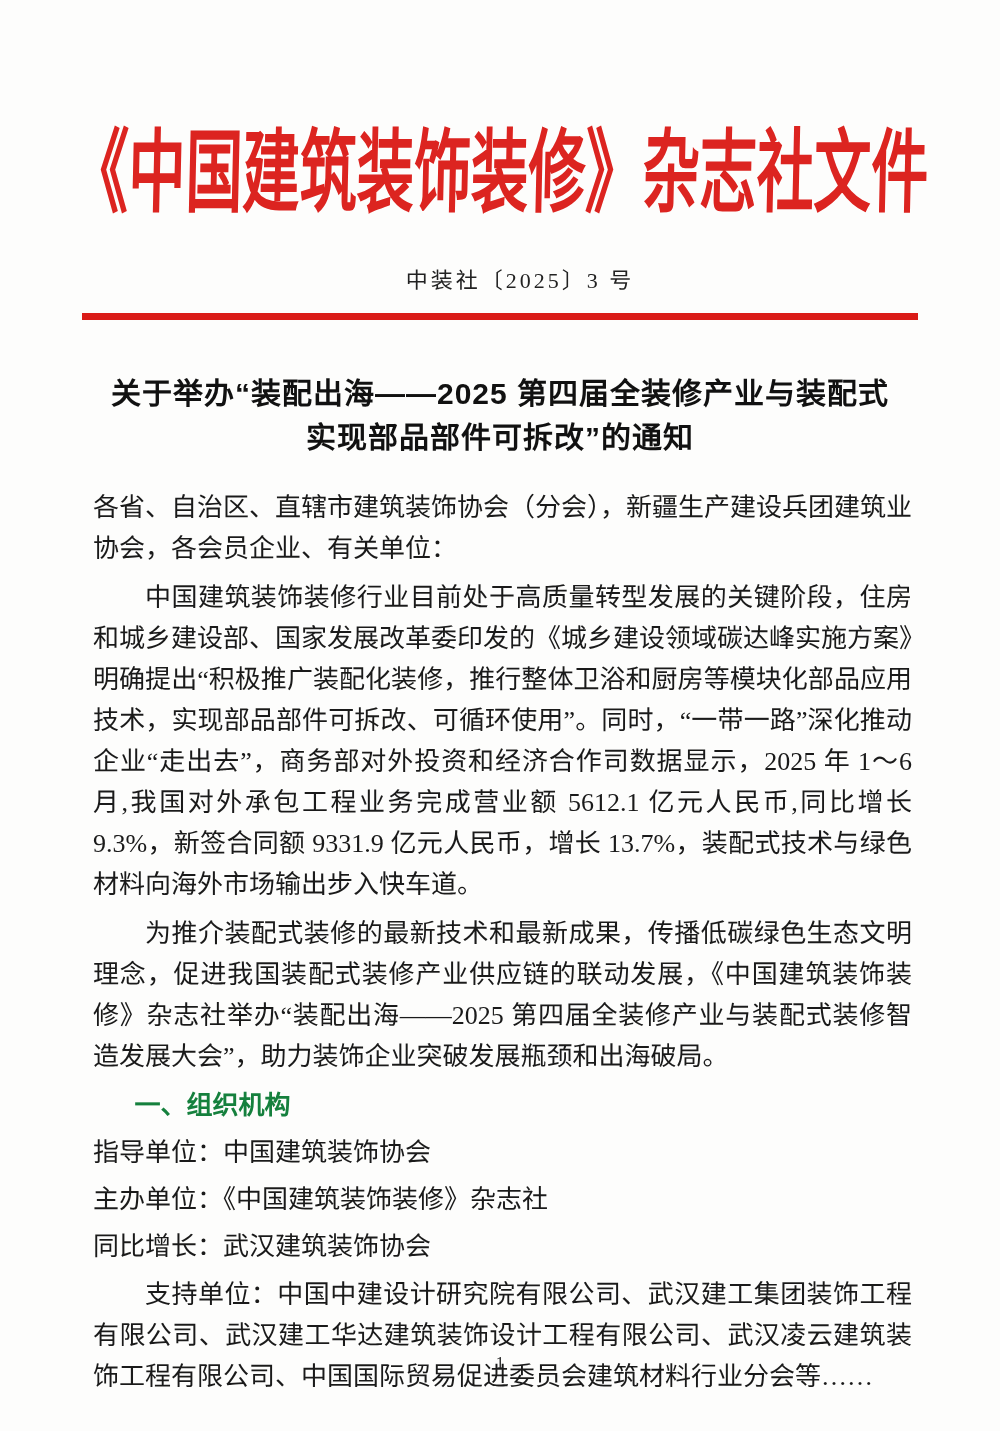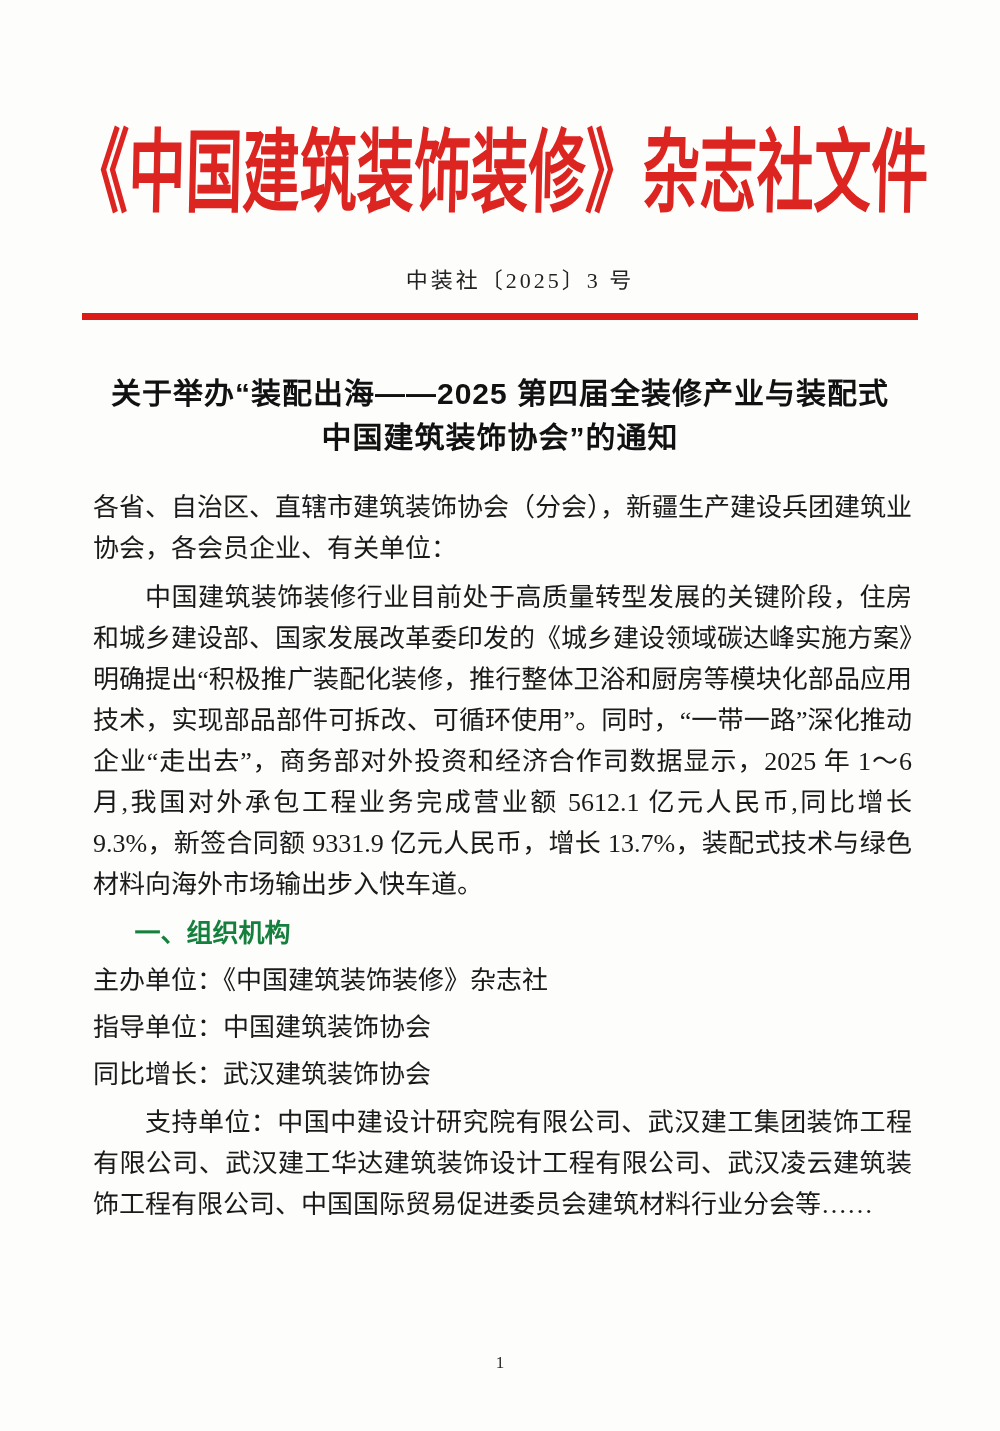--- a/index.html
+++ b/index.html
@@ -103,34 +103,35 @@
   <header class="masthead">
     <div class="masthead-title">《中国建筑装饰装修》杂志社文件</div>
   </header>
 
   <div class="doc-number">中装社〔2025〕3 号</div>
 
   <div class="red-rule"></div>
 
   <h1 class="notice-title">
     <span class="line">关于举办“装配出海——2025 第四届全装修产业与装配式</span>
-    <span class="line">中国建筑装饰协会”的通知</span>
+    <span class="line">实现部品部件可拆改”的通知</span>
   </h1>
 
   <main class="body">
     <p class="salutation">各省、自治区、直辖市建筑装饰协会（分会），新疆生产建设兵团建筑业协会，各会员企业、有关单位：</p>
 
     <p class="para">中国建筑装饰装修行业目前处于高质量转型发展的关键阶段，住房和城乡建设部、国家发展改革委印发的《城乡建设领域碳达峰实施方案》明确提出“积极推广装配化装修，推行整体卫浴和厨房等模块化部品应用技术，实现部品部件可拆改、可循环使用”。同时，“一带一路”深化推动企业“走出去”，商务部对外投资和经济合作司数据显示，2025 年 1～6 月,我国对外承包工程业务完成营业额 5612.1 亿元人民币,同比增长 9.3%，新签合同额 9331.9 亿元人民币，增长 13.7%，装配式技术与绿色材料向海外市场输出步入快车道。</p>
 
+    <p class="para">为推介装配式装修的最新技术和最新成果，传播低碳绿色生态文明理念，促进我国装配式装修产业供应链的联动发展，《中国建筑装饰装修》杂志社举办“装配出海——2025 第四届全装修产业与装配式装修智造发展大会”，助力装饰企业突破发展瓶颈和出海破局。</p>
 
     <h2 class="section-heading">一、组织机构</h2>
 
+    <p class="org-line">指导单位：中国建筑装饰协会</p>
+
     <p class="org-line">主办单位：《中国建筑装饰装修》杂志社</p>
-
-    <p class="org-line">指导单位：中国建筑装饰协会</p>
 
     <p class="org-line">同比增长：武汉建筑装饰协会</p>
 
     <p class="para">支持单位：中国中建设计研究院有限公司、武汉建工集团装饰工程有限公司、武汉建工华达建筑装饰设计工程有限公司、武汉凌云建筑装饰工程有限公司、中国国际贸易促进委员会建筑材料行业分会等……</p>
   </main>
 
   <div class="page-number">1</div>
 
 </div>
 

